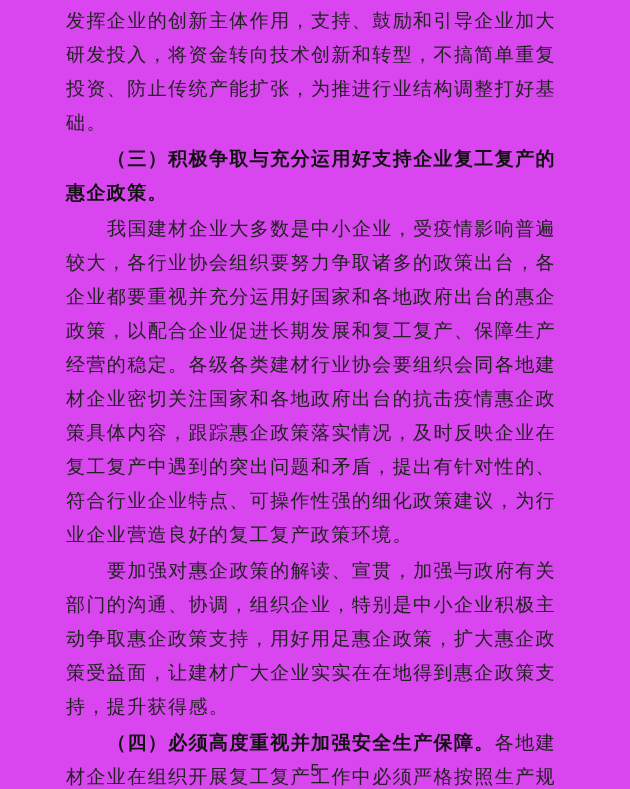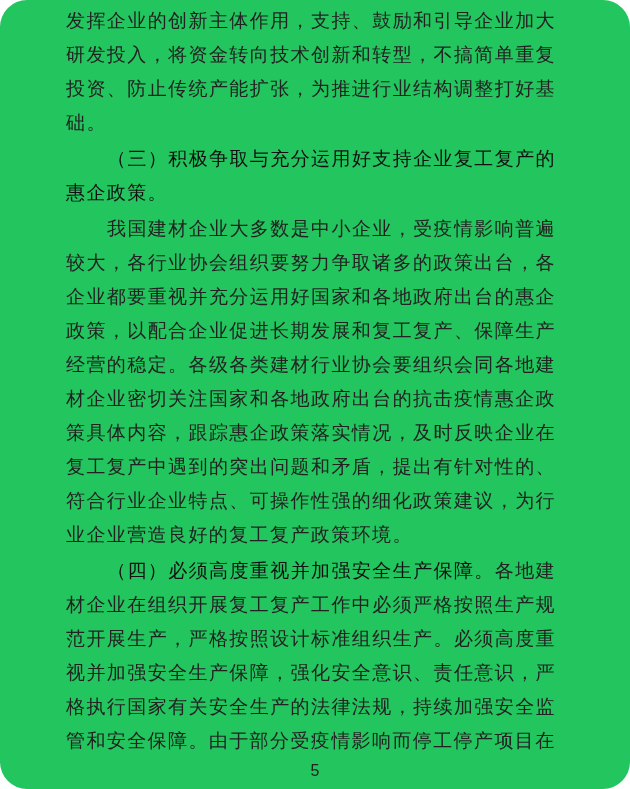--- a/index.html
+++ b/index.html
@@ -1,39 +1,42 @@
 <!DOCTYPE html>
 <html><head>
 <meta charset="utf-8">
 <style>
   html, body { margin: 0; padding: 0; background: #ffffff; }
   body { width: 630px; height: 789px; position: relative; overflow: hidden;
          font-family: "DejaVu Sans", sans-serif; color: #1a1a1a; }
-  .page { position: absolute; left: 0; top: 0; width: 630px; height: 789px; background: #22c55e; border-radius: 27px; }
+  .page { position: absolute; left: 0; top: 0; width: 630px; height: 789px; background: #d946ef; }
   .body-text { position: absolute; left: 66px; width: 490px; top: 3px; }
   .para { margin: 0; font-size: 19px; line-height: 34px; letter-spacing: 1.4px;
           text-align: justify; text-align-last: left; color: #222; }
   .para.indent { text-indent: 41px; }
   .para + .para { margin-top: 2px; }
-  .heading { font-weight: normal; color: #111; }
+  .heading { font-weight: bold; color: #111; }
   .page-number { position: absolute; left: 0; width: 630px; top: 762px; text-align: center;
                  font-family: "Liberation Sans", sans-serif; font-size: 16px; color: #222; }
 </style>
 </head>
 <body>
 
 <div class="page">
   <div class="body-text">
     <p class="para">
       <span class="heading"></span><span>发挥企业的创新主体作用，支持、鼓励和引导企业加大研发投入，将资金转向技术创新和转型，不搞简单重复投资、防止传统产能扩张，为推进行业结构调整打好基础。</span>
     </p>
     <p class="para indent">
       <span class="heading">（三）积极争取与充分运用好支持企业复工复产的惠企政策。</span><span></span>
     </p>
     <p class="para indent">
       <span class="heading"></span><span>我国建材企业大多数是中小企业，受疫情影响普遍较大，各行业协会组织要努力争取诸多的政策出台，各企业都要重视并充分运用好国家和各地政府出台的惠企政策，以配合企业促进长期发展和复工复产、保障生产经营的稳定。各级各类建材行业协会要组织会同各地建材企业密切关注国家和各地政府出台的抗击疫情惠企政策具体内容，跟踪惠企政策落实情况，及时反映企业在复工复产中遇到的突出问题和矛盾，提出有针对性的、符合行业企业特点、可操作性强的细化政策建议，为行业企业营造良好的复工复产政策环境。</span>
     </p>
     <p class="para indent">
+      <span class="heading"></span><span>要加强对惠企政策的解读、宣贯，加强与政府有关部门的沟通、协调，组织企业，特别是中小企业积极主动争取惠企政策支持，用好用足惠企政策，扩大惠企政策受益面，让建材广大企业实实在在地得到惠企政策支持，提升获得感。</span>
+    </p>
+    <p class="para indent">
       <span class="heading">（四）必须高度重视并加强安全生产保障。</span><span>各地建材企业在组织开展复工复产工作中必须严格按照生产规范开展生产，严格按照设计标准组织生产。必须高度重视并加强安全生产保障，强化安全意识、责任意识，严格执行国家有关安全生产的法律法规，持续加强安全监管和安全保障。由于部分受疫情影响而停工停产项目在</span>
     </p>
   </div>
   <div class="page-number">5</div>
 </div>
 
 </body></html>

